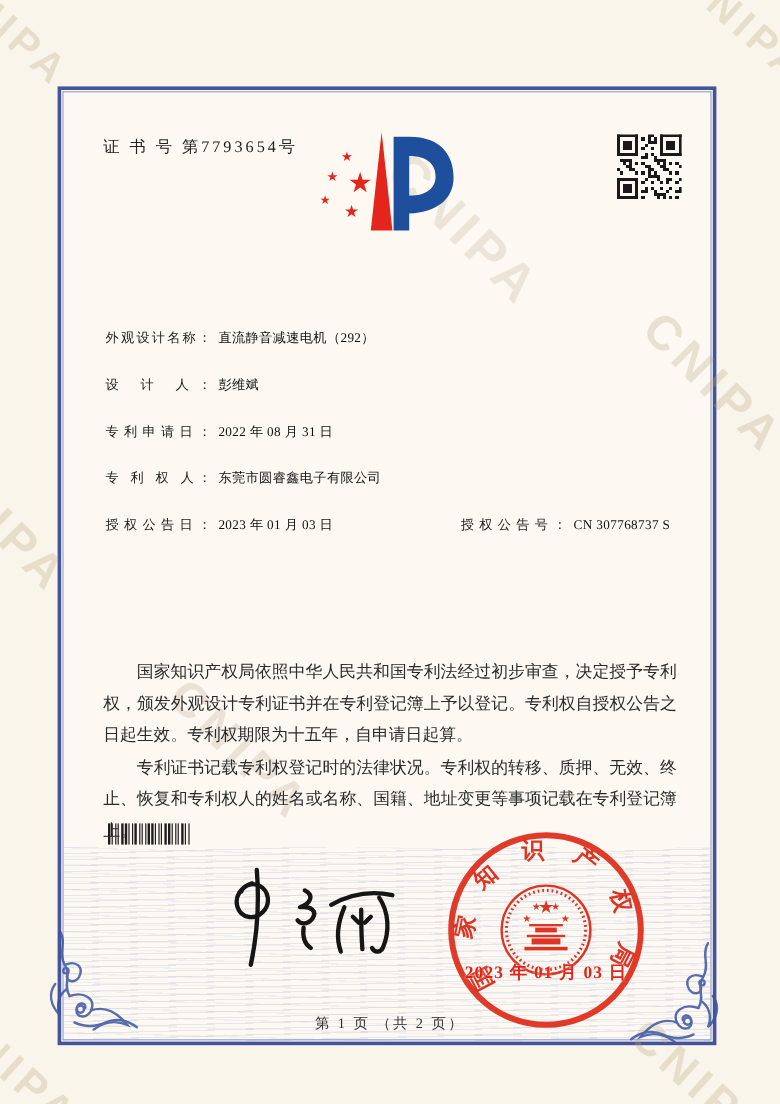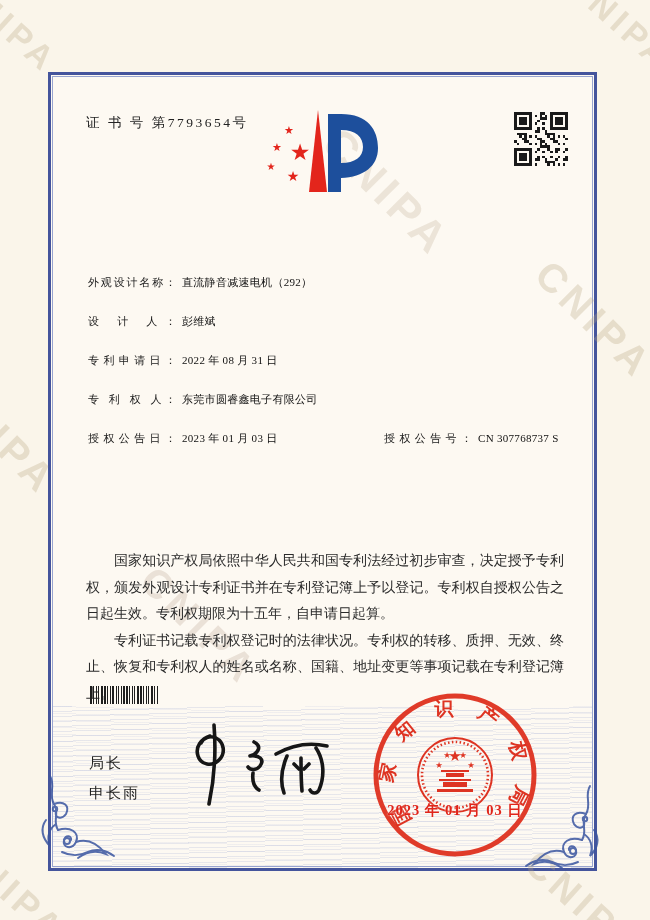--- a/index.html
+++ b/index.html
@@ -340,24 +340,20 @@
       <span style="width: 1px; background: rgb(30, 30, 30); flex: 0 0 1px;"></span>
       <span style="width: 2px; background: transparent; flex: 0 0 2px;"></span>
       <span style="width: 2px; background: rgb(30, 30, 30); flex: 0 0 2px;"></span>
       <span style="width: 1px; background: transparent; flex: 0 0 1px;"></span>
       <span style="width: 1px; background: rgb(30, 30, 30); flex: 0 0 1px;"></span>
       <span style="width: 2px; background: transparent; flex: 0 0 2px;"></span>
       <span style="width: 1px; background: rgb(30, 30, 30); flex: 0 0 1px;"></span>
       <span style="width: 2px; background: transparent; flex: 0 0 2px;"></span>
     </div>
 
-  <div class="officer">
-    <div>局长</div>
-    <div>申长雨</div>
-  </div>
 
   <svg class="signature" width="190" height="100" viewBox="0 0 190 100">
     <g fill="none" stroke="#161616" stroke-width="3.6" stroke-linecap="round" stroke-linejoin="round">
       <path d="M52,24 C43,27 37,35 40,44 C43,53 54,55 61,48 C68,41 66,30 58,26 C52,23 45,26 43,31"></path>
       <path d="M56,13 C58,38 57,64 51,92"></path>
       <path d="M96,30 C104,34 101,41 92,44 C101,43 107,47 102,54 C98,59 92,58 90,55"></path>
       <path d="M95,61 C94,69 96,75 101,78"></path>
       <path d="M118,42 C134,33 151,30 169,34"></path>
       <path d="M129,44 C123,58 122,70 126,81"></path>
       <path d="M158,36 C166,48 167,64 161,78 C159,82 154,82 152,78"></path>
@@ -388,14 +384,15 @@
         <rect x="72" y="81" width="28" height="2"></rect>
         <rect x="77" y="84" width="18" height="4"></rect>
         <rect x="70" y="90" width="32" height="2"></rect>
         <rect x="74" y="93" width="24" height="5"></rect>
         <rect x="68" y="100" width="36" height="3"></rect>
       </g>
     </g>
   </svg>
   <div class="seal-date">2023 年 01 月 03 日</div>
 
+  <div class="page-info">第 1 页 （共 2 页）</div>
 
 </div>
 
 </body></html>

